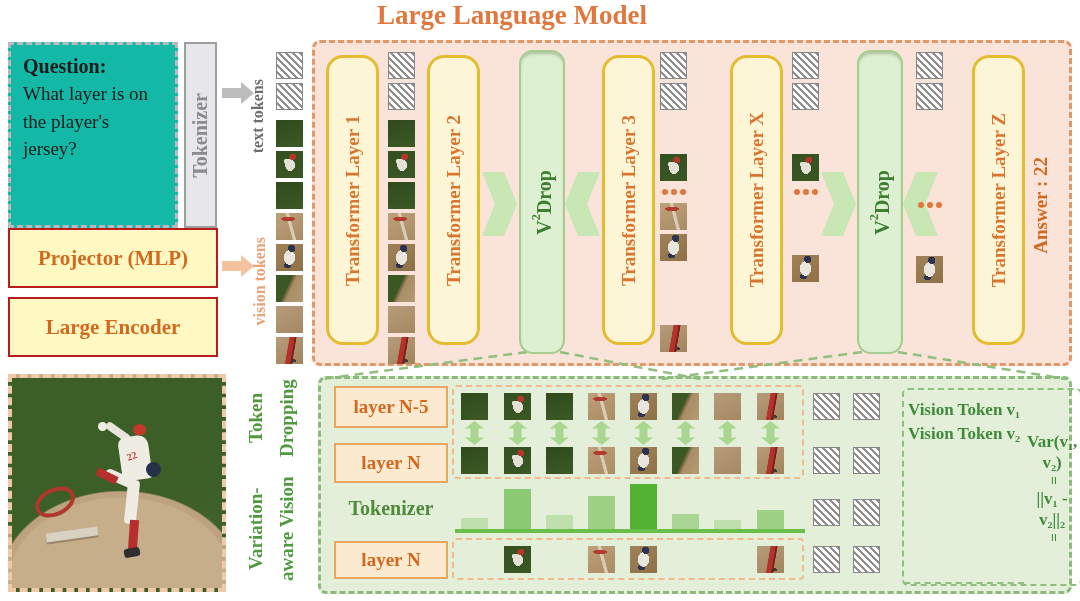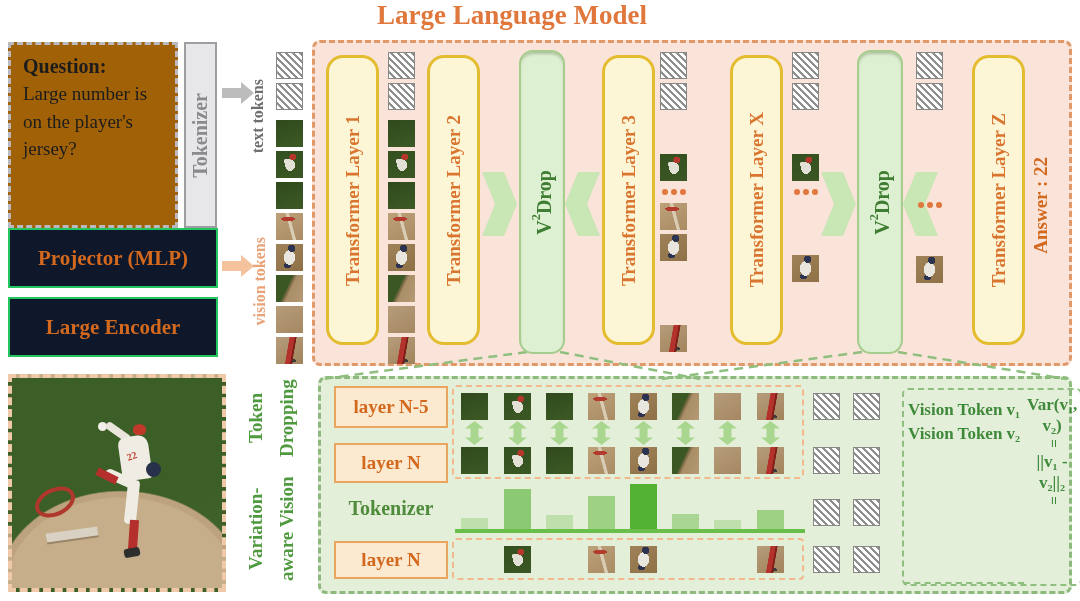--- a/index.html
+++ b/index.html
@@ -1,28 +1,28 @@
 <!DOCTYPE html>
 <html><head>
 <meta charset="utf-8">
 <style>
   html,body{margin:0;padding:0;background:#ffffff;}
   #diagram{position:relative;width:1080px;height:601px;background:#ffffff;
     font-family:"Liberation Serif","DejaVu Serif",serif;overflow:hidden;}
   .abs{position:absolute;box-sizing:border-box;}
 
   
-  .qbox{left:8px;top:42px;width:170px;height:186px;background:#a16207;
+  .qbox{left:8px;top:42px;width:170px;height:186px;background:#14b8a6;
     border:3px dashed #b9b9bf;padding:10px 12px;color:#1c1c1c;}
   .qtitle{font-weight:bold;font-size:20px;margin-bottom:2px;}
   .qbody{font-size:19px;line-height:1.45;}
   .tokbox{left:184px;top:42px;width:33px;height:186px;background:#e7e7ea;
     border:2px solid #9d9da2;display:flex;align-items:center;justify-content:center;}
   .tokbox .vtext{font-size:20px;font-weight:bold;color:#8a8a8e;}
-  .pbox{left:8px;width:210px;height:60px;background:#0f172a;border:2px solid #22c55e;
+  .pbox{left:8px;width:210px;height:60px;background:#fef9c3;border:2px solid #b91c1c;
     display:flex;align-items:center;justify-content:center;font-size:21px;font-weight:bold;color:#d2691e;}
   .projector{top:228px;}
   .vencoder{top:297px;}
 
   .vtext{writing-mode:vertical-rl;transform:rotate(180deg);white-space:nowrap;}
 
   .lab-text{left:246px;top:52px;width:24px;height:128px;display:flex;align-items:center;justify-content:center;}
   .lab-text .vtext{font-size:16px;font-weight:bold;color:#6f6f6f;}
   .lab-vision{left:248px;top:202px;width:24px;height:158px;display:flex;align-items:center;justify-content:center;}
   .lab-vision .vtext{font-size:16px;font-weight:bold;color:#eaa277;}
@@ -92,21 +92,21 @@
     font-size:20px;font-weight:bold;color:#4e8b3a;z-index:2;}
   .orect{border:2px dashed #f3b98c;border-radius:4px;z-index:1;}
   .baseline{left:455px;top:529px;width:350px;height:4px;background:#6abf4b;z-index:1;}
   .vbar{position:absolute;z-index:2;}
   .varrow{position:absolute;z-index:2;width:19px;height:24px;}
 
   .fbox{left:902px;top:388px;width:180px;height:198px;border:2px dashed #8fbf7f;border-radius:6px;
     z-index:2;display:flex;flex-direction:row;}
   .ftop{padding:8px 4px 6px 4px;border-bottom:2px dashed #8fbf7f;}
   .ftop div{font-size:17px;font-weight:bold;color:#3f8a3a;text-align:center;line-height:24px;}
-  .fbot{flex:1;display:flex;flex-direction:column;justify-content:flex-start;gap:1px;padding:4px 2px;}
+  .fbot{flex:1;display:flex;flex-direction:column;justify-content:center;gap:1px;padding:4px 2px;}
   .fline{font-size:17px;font-weight:bold;color:#3f8a3a;text-align:center;line-height:21px;}
   .feq{transform:rotate(90deg);width:20px;height:13px;line-height:11px;margin:0 auto;font-size:15px;}
 
   svg.overlay{position:absolute;left:0;top:0;z-index:1;pointer-events:none;}
 </style>
 </head>
 <body>
 
 <div id="diagram">
 
@@ -131,21 +131,21 @@
     <line x1="527" y1="352" x2="322" y2="379" stroke="#8fbf7f" stroke-width="2.5" stroke-dasharray="9 6"></line>
     <line x1="560" y1="352" x2="700" y2="379" stroke="#8fbf7f" stroke-width="2.5" stroke-dasharray="9 6"></line>
     <line x1="862" y1="352" x2="662" y2="379" stroke="#8fbf7f" stroke-width="2.5" stroke-dasharray="9 6"></line>
     <line x1="898" y1="352" x2="1066" y2="379" stroke="#8fbf7f" stroke-width="2.5" stroke-dasharray="9 6"></line>
   </svg>
 
   <div class="abs title">Large Language Model</div>
 
   <div class="abs qbox">
     <div class="qtitle">Question:</div>
-    <div class="qbody">Large number is on the player's jersey?</div>
+    <div class="qbody">What layer is on the player's jersey?</div>
   </div>
 
   <div class="abs tokbox">
     <span class="vtext">Tokenizer</span>
   </div>
 
   <div class="abs pbox projector">
     <span>Projector (MLP)</span>
   </div>
 

